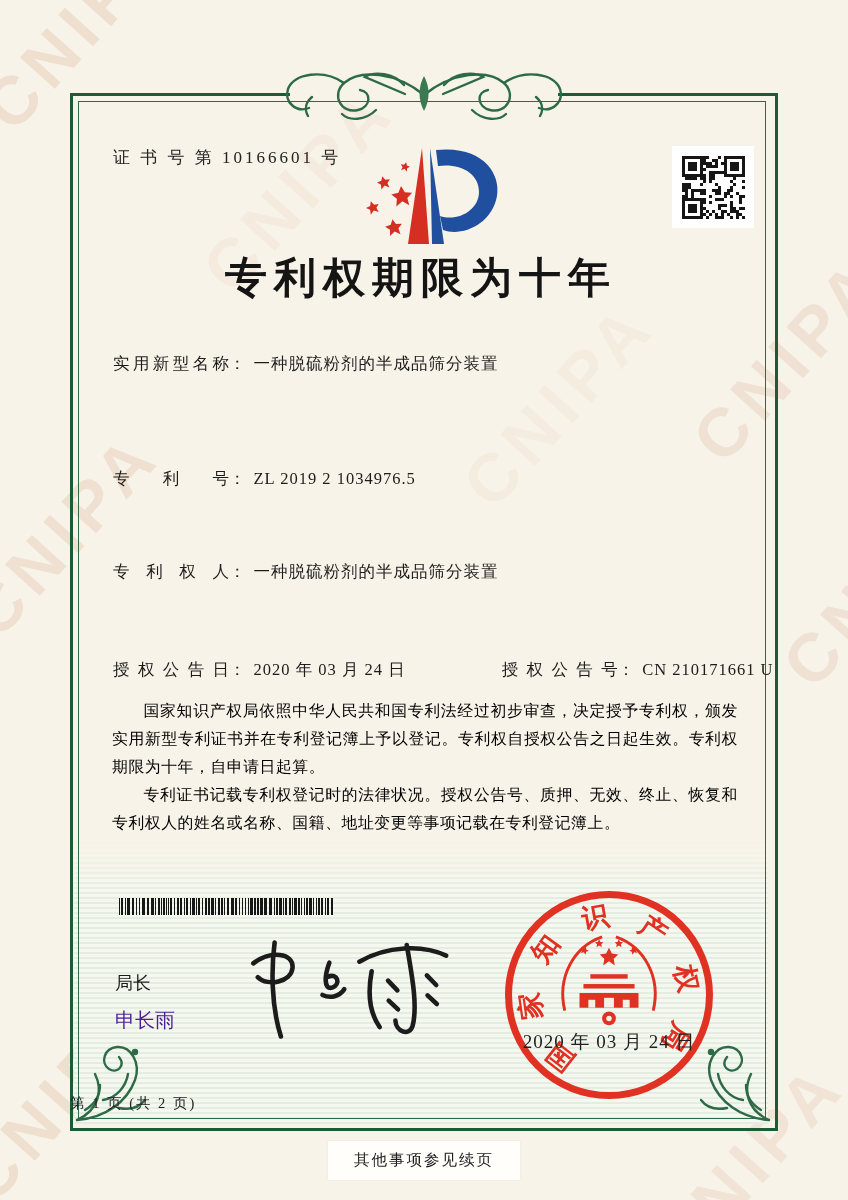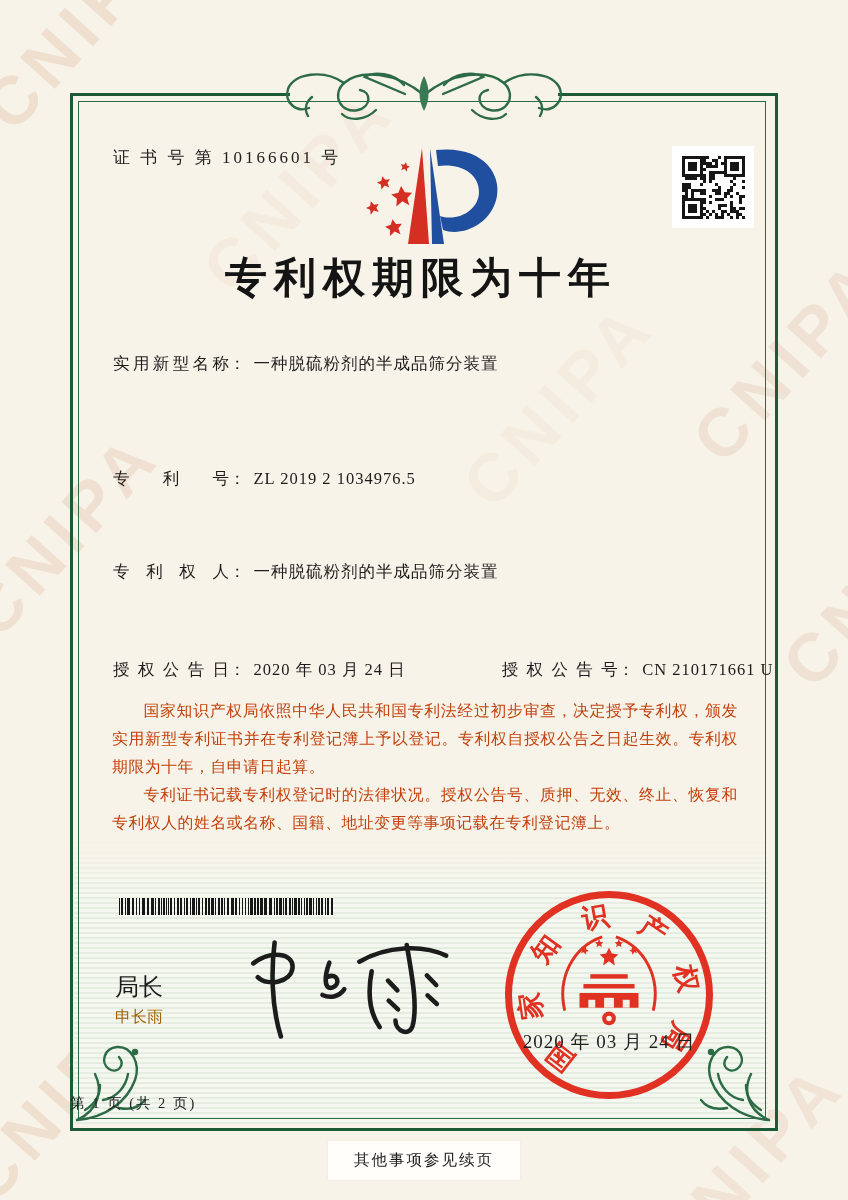--- a/index.html
+++ b/index.html
@@ -31,27 +31,27 @@
   
   .field-row{position:absolute;left:113px;font-size:16.5px;color:#1c1c1c;z-index:4;
       white-space:nowrap;}
   .flabel{display:inline-block;width:116px;text-align:justify;text-align-last:justify;
       vertical-align:bottom;}
   .fcolon{margin-right:8px;}
   .fvalue{letter-spacing:1px;}
   .grant-group{margin-left:96px;}
   
   .legal{position:absolute;left:112px;top:697px;width:626px;z-index:4;
-      font-size:15.8px;line-height:28px;color:#c2410c;text-align:justify;
+      font-size:15.8px;line-height:28px;color:#000000;text-align:justify;
       letter-spacing:0.6px;}
   .legal p{margin:0;text-indent:2em;}
   
   .barcode{position:absolute;left:119px;top:898px;z-index:4;}
-  .director-label{position:absolute;left:115px;top:971px;font-size:24px;color:#1c1c1c;z-index:4;}
-  .director-name{position:absolute;left:115px;top:1007px;font-size:16px;color:#a16207;z-index:4;}
+  .director-label{position:absolute;left:115px;top:971px;font-size:18px;color:#1c1c1c;z-index:4;}
+  .director-name{position:absolute;left:115px;top:1007px;font-size:20px;color:#4c1d95;z-index:4;}
   .signature{position:absolute;left:238px;top:922px;z-index:5;transform:rotate(-2deg);}
   .page-info{position:absolute;left:70px;top:1094px;width:702px;text-align:left;
       font-size:14.5px;letter-spacing:2px;color:#222;z-index:4;}
   .cont-note{position:absolute;left:50%;top:1141px;transform:translateX(-50%);
       background:#fffefa;padding:9px 26px;font-size:15.5px;letter-spacing:2px;
       color:#1c1c1c;z-index:4;box-shadow:0 0 2px rgba(0,0,0,0.06);}
   
   .seal{position:absolute;left:505px;top:891px;width:208px;height:208px;z-index:6;
       opacity:0.95;}
   .seal-ring{position:absolute;inset:0;border-radius:50%;border:7px solid #e02718;}

